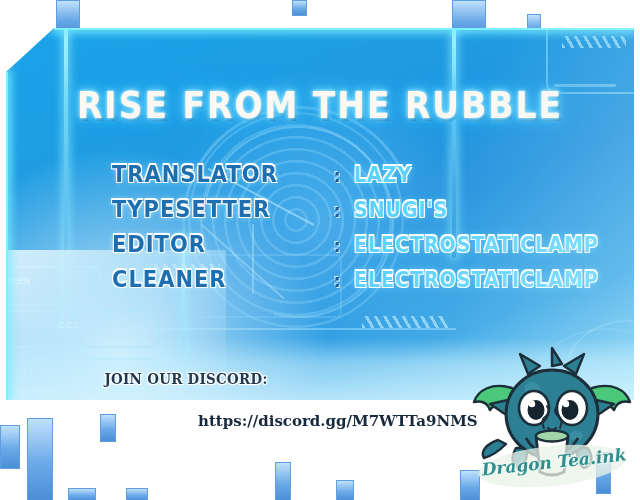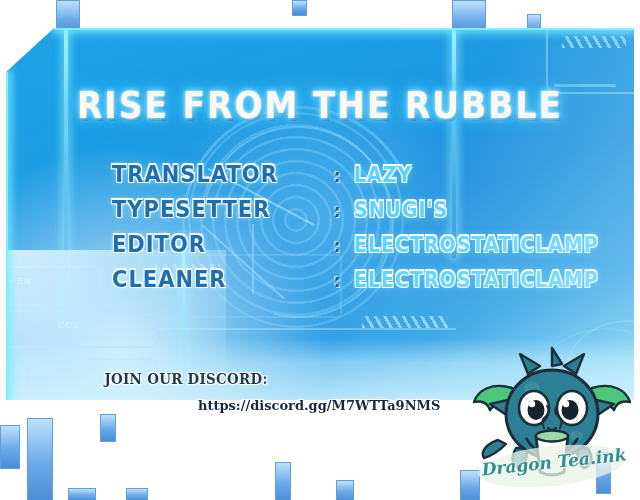--- a/index.html
+++ b/index.html
@@ -114,22 +114,22 @@
 
   
   #discordLabel{
     position:absolute;left:101px;top:371px;
     font-family:"DejaVu Serif", serif;font-weight:bold;font-size:14px;letter-spacing:.3px;
     color:#20394f;
     text-shadow:-1px -1px 0 #fff,1px -1px 0 #fff,-1px 1px 0 #fff,1px 1px 0 #fff,0 0 4px #fff;
     transform:scaleX(.96);
   }
   #discordUrl{
-    position:absolute;left:198px;top:398px;
-    font-family:"DejaVu Serif", serif;font-weight:bold;font-size:13px;
+    position:absolute;left:198px;top:412px;
+    font-family:"DejaVu Serif", serif;font-weight:bold;font-size:15px;
     color:#17293c;
     text-shadow:-1.4px -1.4px 0 #fff,1.4px -1.4px 0 #fff,-1.4px 1.4px 0 #fff,1.4px 1.4px 0 #fff,0 0 5px #fff;
   }
 
   
   #logo{position:absolute;left:468px;top:344px;width:168px;height:150px;}
   #logoName{
     position:absolute;left:6px;top:108px;width:160px;text-align:center;
     font-family:"DejaVu Serif", serif;font-style:italic;font-weight:bold;font-size:17px;
     color:#2f8f8c;

